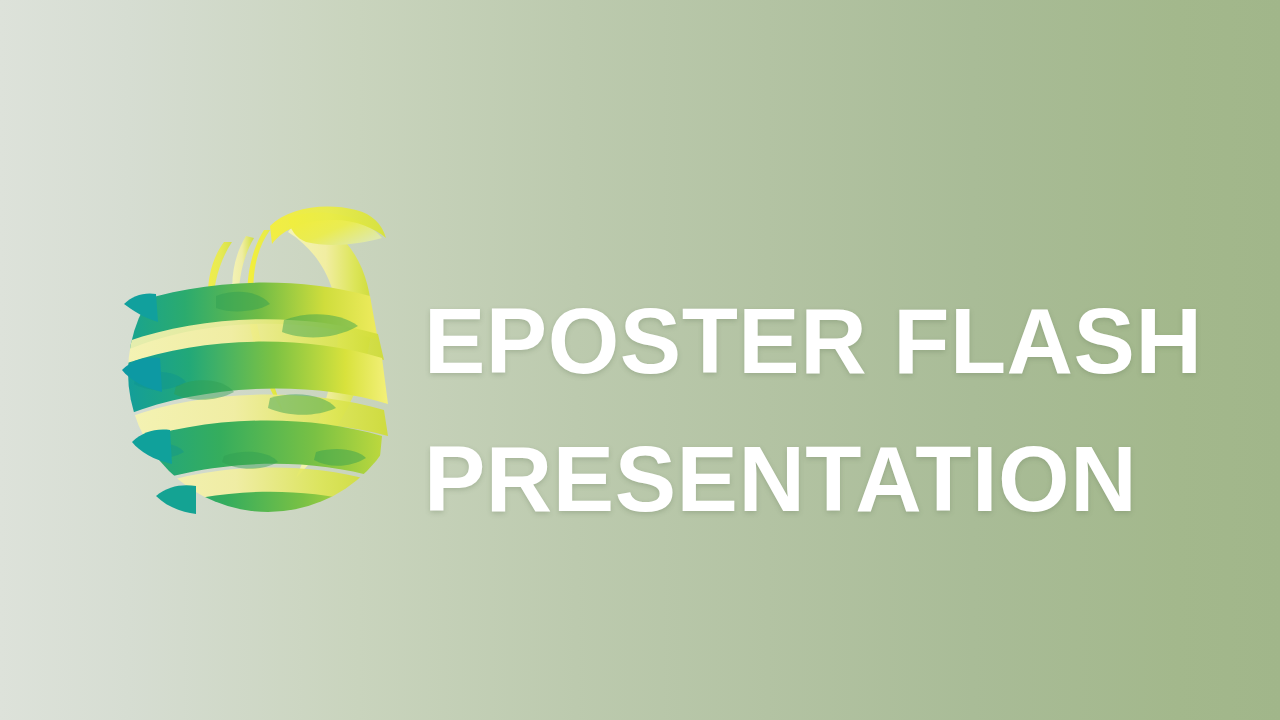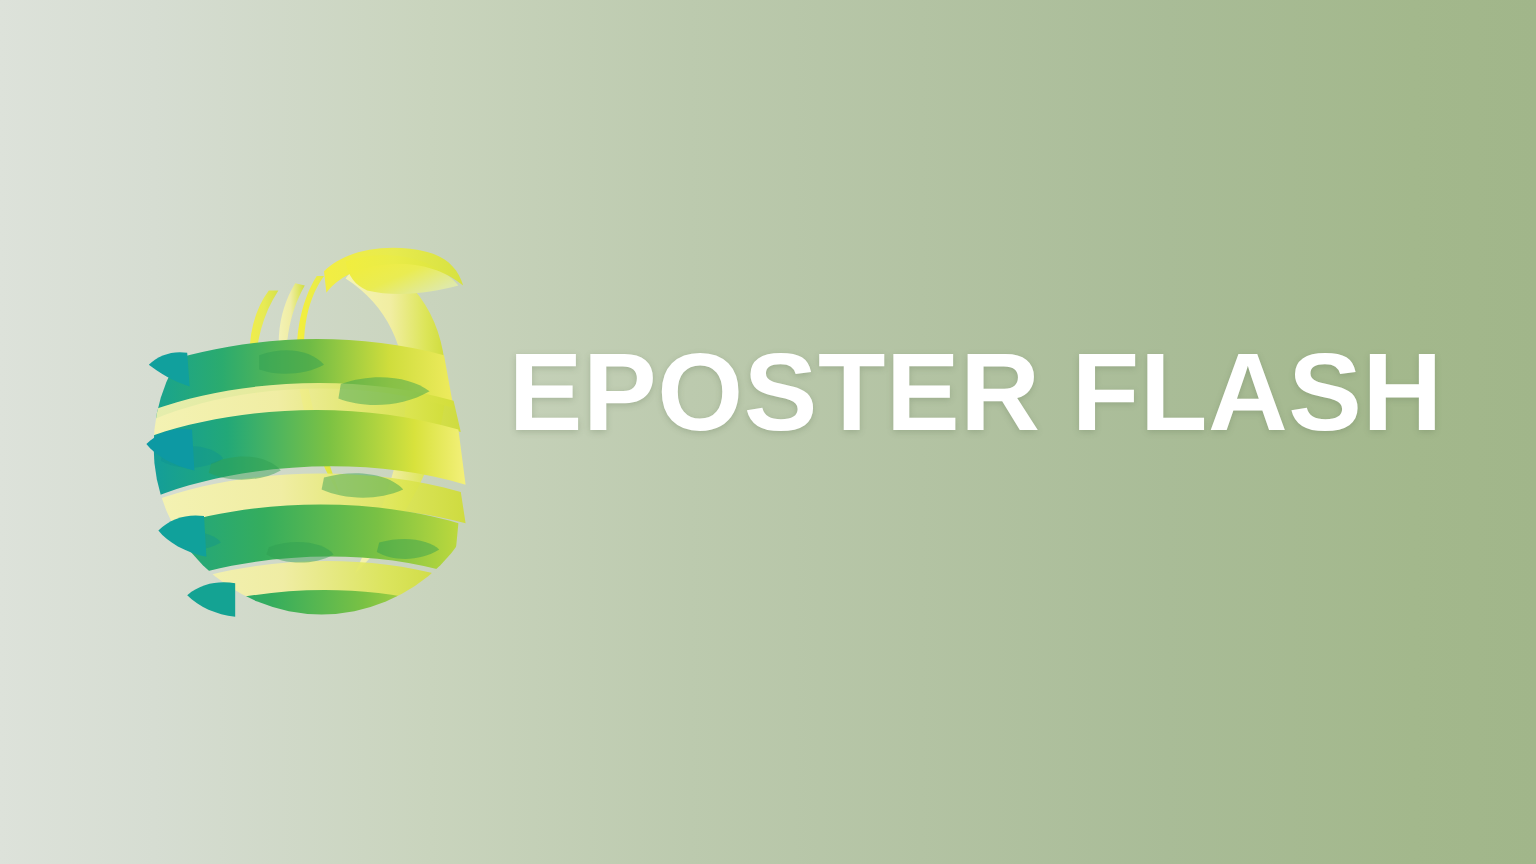--- a/index.html
+++ b/index.html
@@ -43,21 +43,21 @@
   #logo-wrap svg {
     display: block;
     width: 100%;
     height: 100%;
   }
 
   
   #headline {
     position: absolute;
     left: 424px;
-    top: 258px;
+    top: 272px;
     width: 790px;
   }
   .headline-line {
     color: #ffffff;
     font-family: "Liberation Sans", sans-serif;
     font-weight: bold;
     font-size: 92px;
     line-height: 138px;
     letter-spacing: 0.5px;
     white-space: nowrap;
@@ -158,15 +158,16 @@
         <path d="M-2 104 C 6 96 18 92 30 94 L 32 122 C 18 118 6 110 -2 104 Z" fill="#11a09d" transform="translate(6,0)"></path>
         <path d="M0 170 C 10 160 24 156 38 158 L 40 192 C 22 188 8 180 0 170 Z" fill="#0d99a3" transform="translate(2,0)"></path>
         <path d="M10 242 C 20 232 34 228 48 230 L 50 264 C 32 260 18 252 10 242 Z" fill="#10a19b" transform="translate(2,0)"></path>
         <path d="M34 296 C 46 286 60 284 74 286 L 74 314 C 58 312 44 306 34 296 Z" fill="#14a393" transform="translate(2,0)"></path>
       </g>
     </svg>
   </div>
 
   <div id="headline">
     <div class="headline-line">EPOSTER FLASH</div>
+    <div class="headline-line">PRESENTATION</div>
   </div>
 
 </div>
 
 </body></html>

